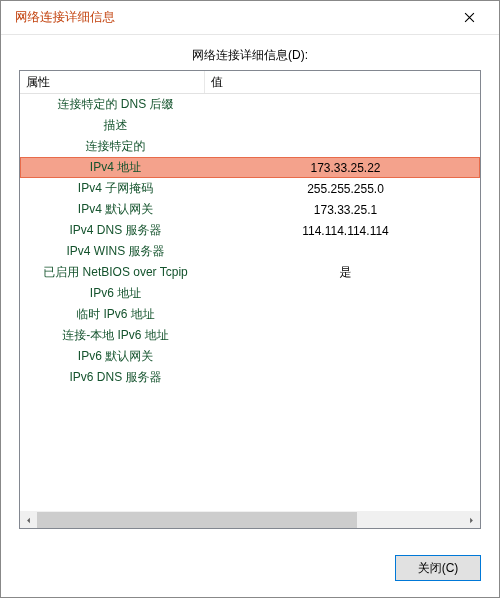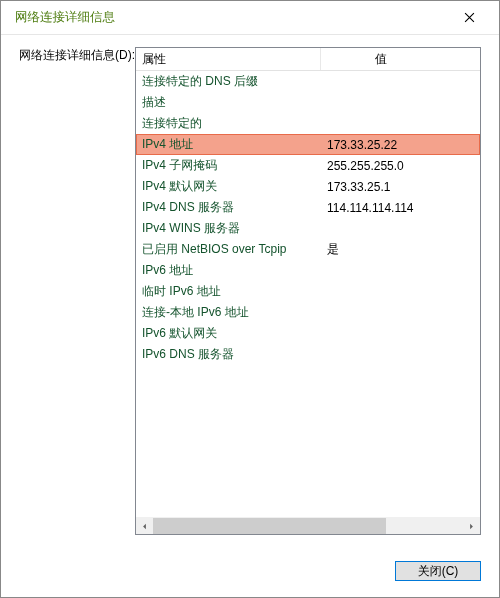--- a/index.html
+++ b/index.html
@@ -22,35 +22,37 @@
     .titlebar {
       height: 34px;
       display: flex;
       align-items: center;
       justify-content: space-between;
       padding: 0 10px 0 14px;
       border-bottom: 1px solid #e6e6e6;
     }
     .title {
       font-size: 12.5px;
-      color: #4d7c0f;
+      color: #c2410c;
     }
     .close-btn {
       width: 40px;
       height: 30px;
       display: flex;
       align-items: center;
       justify-content: center;
       cursor: pointer;
     }
     .close-btn svg { width: 11px; height: 11px; }
     .content {
       flex: 1;
       padding: 12px 18px 14px 18px;
       display: flex;
+      flex-direction: column;
+      text-align: center;
     }
     .label-row {
       font-size: 12px;
       margin-bottom: 6px;
       color: #000;
     }
     .list-container {
       flex: 1;
       border: 1px solid #828790;
       background: #fff;
@@ -58,21 +60,20 @@
       overflow: hidden;
       display: flex;
       flex-direction: column;
     }
     .list-header {
       display: flex;
       height: 23px;
       align-items: center;
       border-bottom: 1px solid #e2e2e2;
       background: #fff;
-      gap: 48px;
     }
     .col-prop {
       width: 185px;
       padding-left: 6px;
       font-size: 12px;
       color: #000;
       height: 100%;
       display: flex;
       align-items: center;
       border-right: 1px solid #e8e8e8;
@@ -149,21 +150,21 @@
       background: #cdcdcd;
     }
     .button-row {
       padding: 12px 18px 16px 0;
       display: flex;
       justify-content: flex-end;
       border-top: 0;
     }
     .btn {
       min-width: 86px;
-      height: 20px;
+      height: 26px;
       border: 1px solid #0078d7;
       background: #e1e1e1;
       font-size: 12px;
       font-family: inherit;
       cursor: pointer;
       padding: 0 14px;
       margin-left: 39px;
     }
   </style>
 </head>

